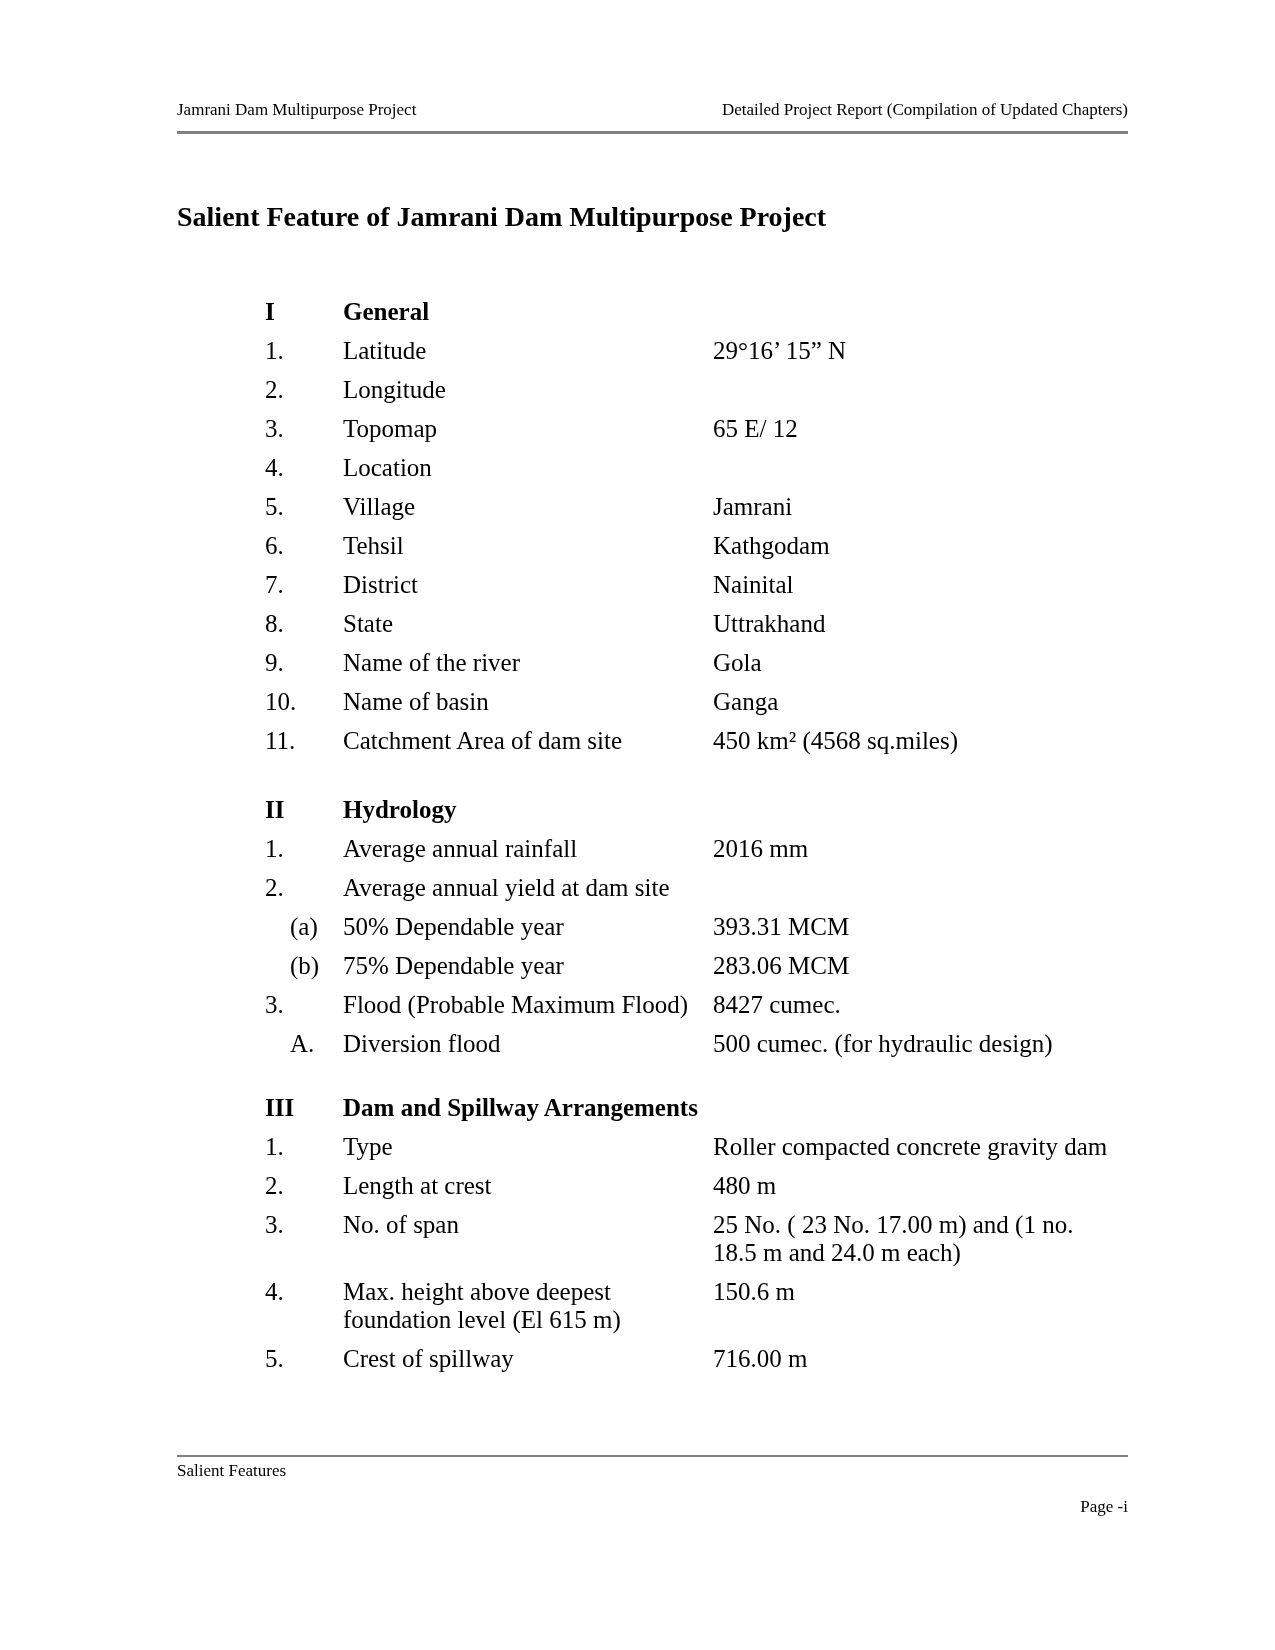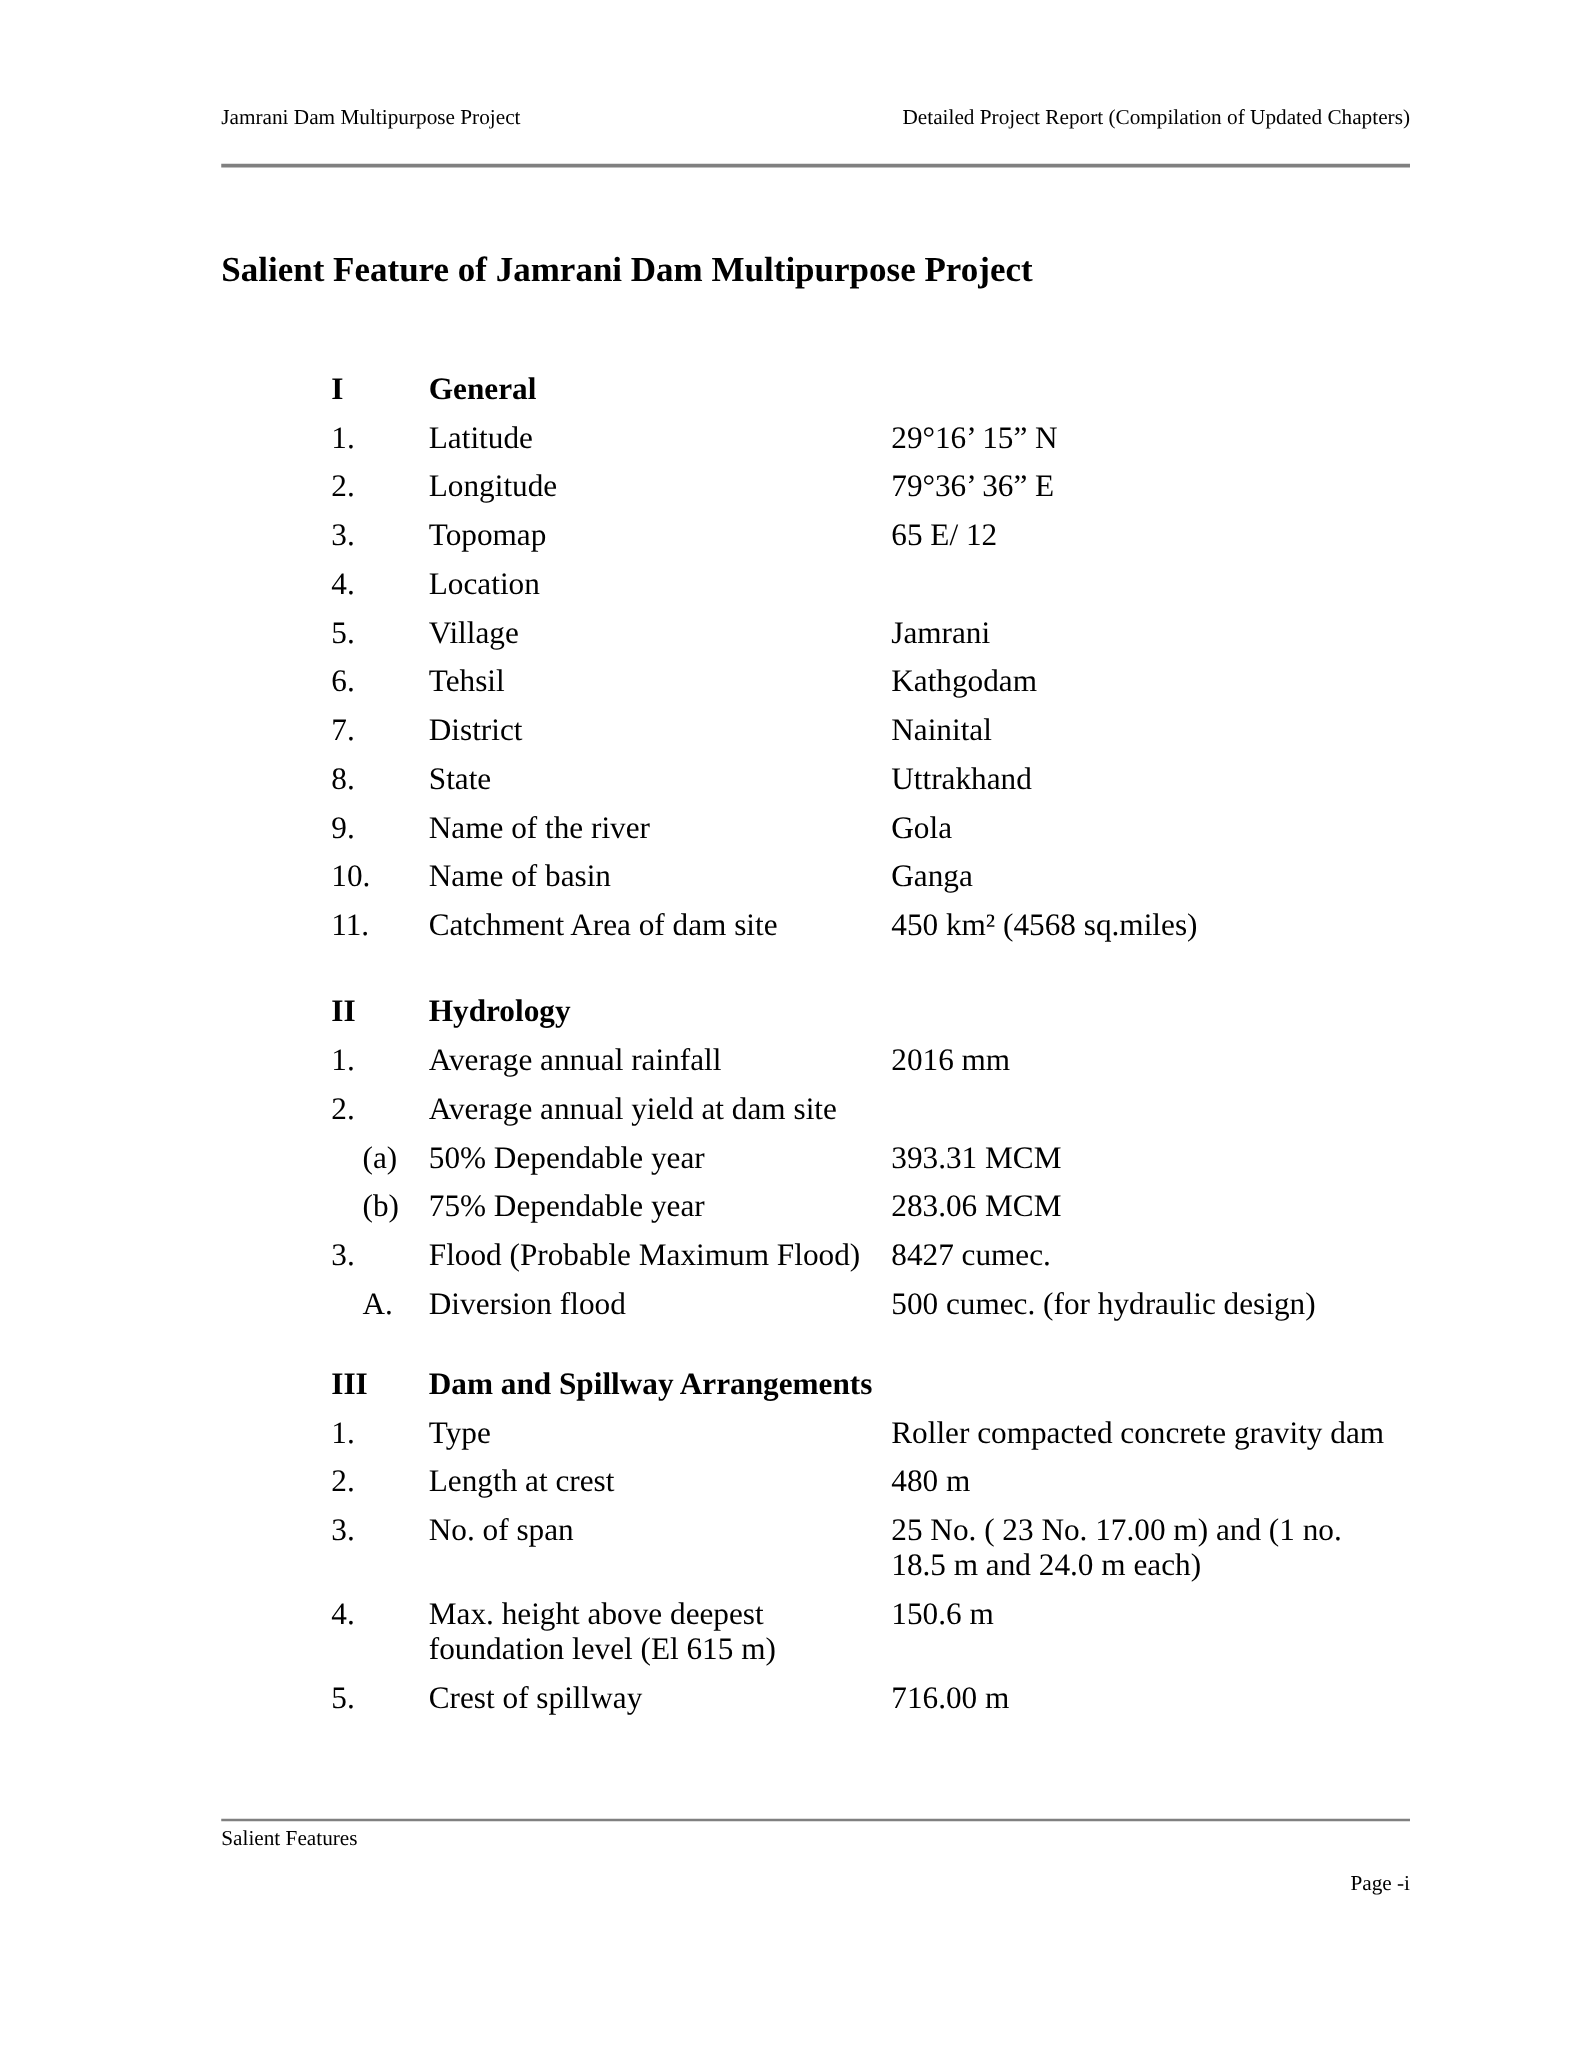--- a/index.html
+++ b/index.html
@@ -8,21 +8,21 @@
     width: 1275px;
     height: 1650px;
     background: #ffffff;
     font-family: "Liberation Serif", serif;
     color: #000000;
     overflow: hidden;
   }
   .header {
     position: absolute;
     left: 177px;
-    top: 84px;
+    top: 100px;
     width: 951px;
     display: flex;
     justify-content: space-between;
     font-size: 17px;
     line-height: 20px;
   }
   .rule {
     position: absolute;
     left: 177px;
     width: 951px;
@@ -113,21 +113,20 @@
 
   <div class="row">
     <span class="num">1.</span>
     <span class="label">Latitude</span>
     <span class="value">29°16’ 15” N</span>
   </div>
 
   <div class="row">
     <span class="num">2.</span>
     <span class="label">Longitude</span>
-    <span class="value">79°36’ 36” E</span>
   </div>
 
   <div class="row">
     <span class="num">3.</span>
     <span class="label">Topomap</span>
     <span class="value">65 E/ 12</span>
   </div>
 
   <div class="row">
     <span class="num">4.</span>

